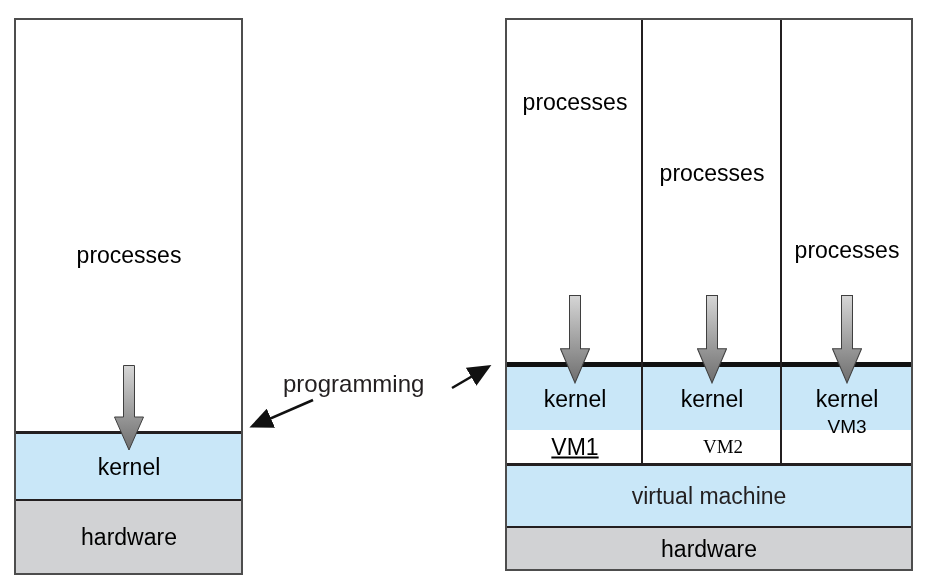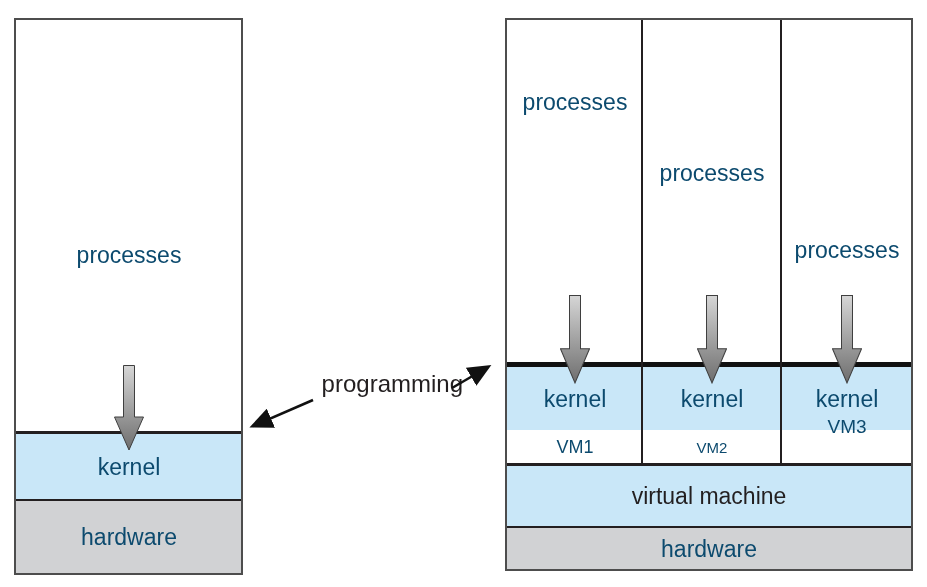--- a/index.html
+++ b/index.html
@@ -7,21 +7,21 @@
     position:relative;
     width:927px;height:587px;
     background:#ffffff;
     font-family:"Liberation Sans","DejaVu Sans",sans-serif;
     color:#231f20;
     overflow:hidden;
   }
   .label{
     position:absolute;
     font-size:23px;
-    color:#0c4a6e;
+    color:#000000;
     white-space:nowrap;
     transform:translate(-50%,-50%);
   }
   
   .box-left{
     position:absolute;left:14px;top:18px;
     width:225px;height:553px;
     border:2px solid #4d4d4d;
     background:#ffffff;
   }
@@ -74,21 +74,21 @@
   .vmm-text{
     position:absolute;left:50%;top:476px;
     transform:translate(-50%,-50%);
     text-align:center;font-size:23px;line-height:26px;z-index:5;
   }
   .down-arrow{position:absolute;z-index:6;transform:translateX(-50%);}
   .z5{z-index:5;}
   
   .annotation{
     position:absolute;left:283px;top:371px;width:180px;
-    text-align:right;font-size:24px;line-height:26px;
+    text-align:left;font-size:24px;line-height:26px;
     color:#231f20;z-index:7;
   }
   .overlay-svg{
     position:absolute;left:0;top:0;width:927px;height:587px;
     pointer-events:none;z-index:8;
   }
 </style>
 </head>
 <body>
 
@@ -140,22 +140,22 @@
     <div class="vmm-band"></div>
     <div class="hardware-band"></div>
 
     <div class="divider d1"></div>
     <div class="divider d2"></div>
 
     <span class="label z5" style="left:68px;top:379px;">kernel</span>
     <span class="label z5" style="left:205px;top:379px;">kernel</span>
     <span class="label z5" style="left:340px;top:379px;">kernel</span>
 
-    <span class="label z5" style="left:68px;top:427px;font-size:18px;">VM1</span>
-    <span class="label z5" style="left:205px;top:427px;font-size:15px;">VM2</span>
+    <span class="label z5" style="left:68px;top:427px;font-size:23px;text-decoration:underline;">VM1</span>
+    <span class="label z5" style="left:216px;top:427px;font-size:19px;font-family:Liberation Serif, serif;">VM2</span>
     <span class="label z5" style="left:340px;top:407px;font-size:19px;">VM3</span>
 
     <div class="vmm-text">
       <div>virtual machine</div>
     </div>
 
     <span class="label z5" style="left:50%;top:529px;">hardware</span>
   </div>
 
   <svg class="overlay-svg">

